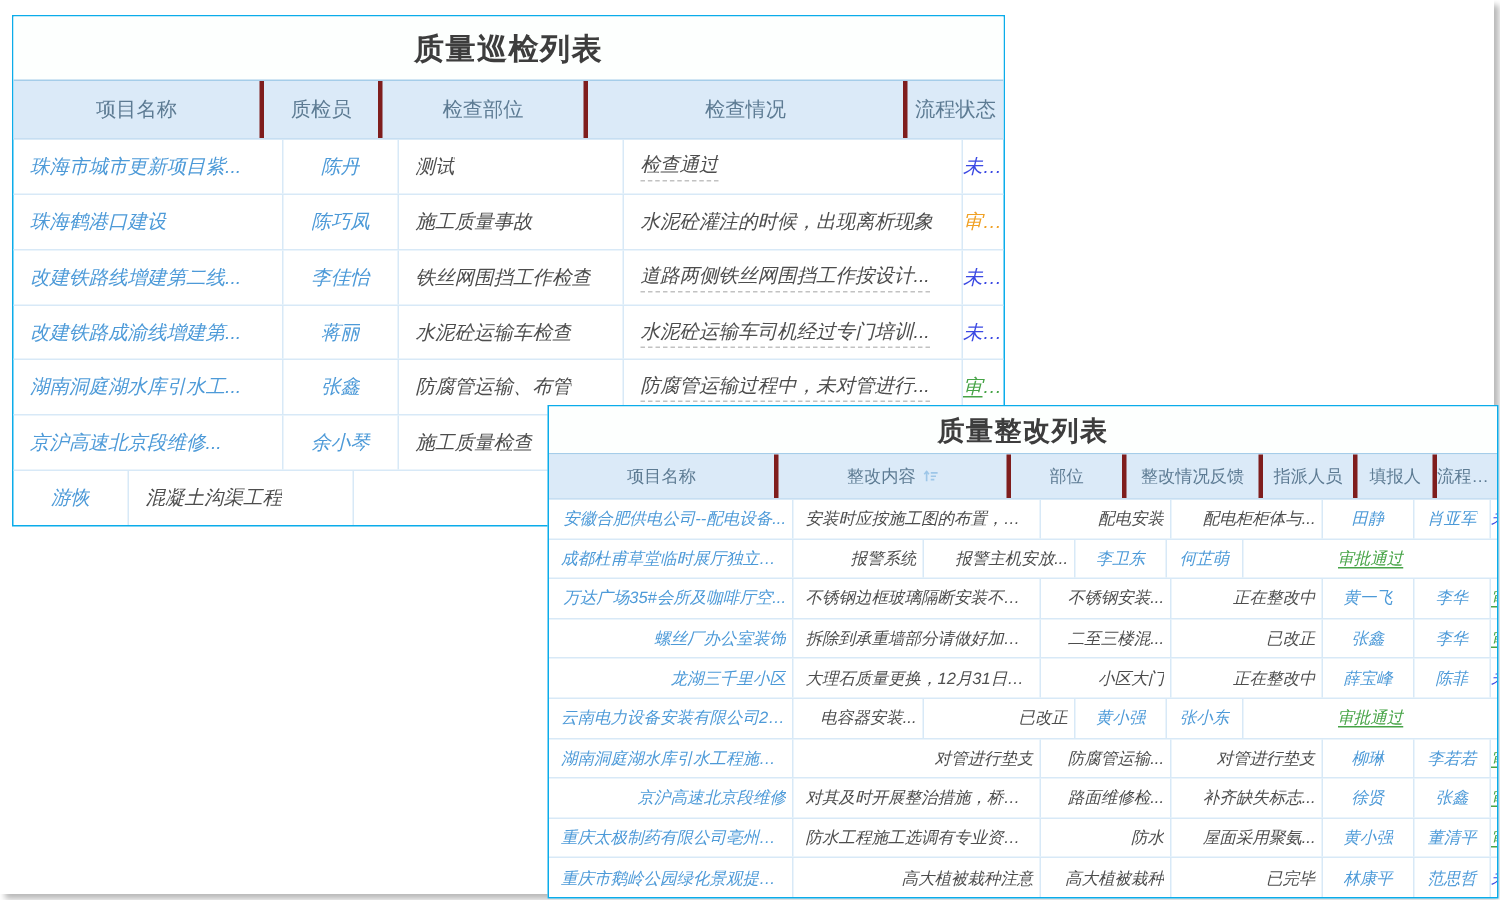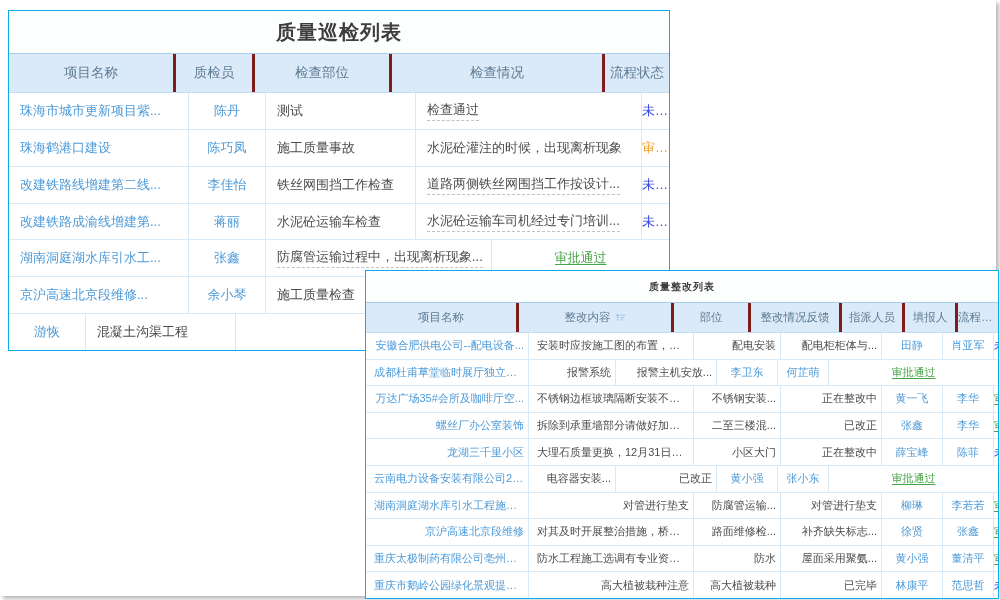--- a/index.html
+++ b/index.html
@@ -12,27 +12,27 @@
   .page{position:absolute;left:0;top:0;width:996px;height:596px;background:#fff;
         box-shadow:3px 3px 4px rgba(0,0,0,.28);}
   .tbl{position:absolute;background:#fff;border:1px solid var(--accent,#0bacea);
        display:flex;flex-direction:column;}
   .tbl1{left:8px;top:10px;width:660px;height:339px;font-size:13px;}
   .tbl2{left:365px;top:270px;width:632px;height:327px;font-size:11px;}
   .ttl{flex:0 0 auto;display:flex;align-items:center;justify-content:center;
        font-weight:bold;color:var(--title_text,#3d3d3d);background:#fdfffe;
        border-bottom:1px solid #a5cde9;letter-spacing:1px;}
   .tbl1 .ttl{height:42px;font-size:20px;}
-  .tbl2 .ttl{height:31px;font-size:10px;}
+  .tbl2 .ttl{height:31px;font-size:18px;}
   .hrow{flex:0 0 auto;display:flex;background:var(--header_bg,#dbeaf8);
         border-bottom:1px solid #c6def2;}
   .tbl1 .hrow{height:38px;font-size:13.5px;}
   .tbl2 .hrow{height:29px;font-size:11.5px;}
   .tbody{flex:1 1 auto;display:flex;flex-direction:column;}
-  .trow{flex:1;display:flex;border-bottom:1px solid var(--divider,#d8e9f7);min-height:0;}
+  .trow{flex:1;display:flex;border-bottom:1px solid var(--divider,#d8e9f7);min-height:0;font-style:italic;}
   .tbody .trow:last-child{border-bottom:none;}
   .cell{display:flex;align-items:center;justify-content:center;
         border-right:1px solid var(--divider,#d8e9f7);
         overflow:hidden;white-space:nowrap;min-width:0;}
   .hrow .cell{border-right:3px solid #7f1d1d;}
   .hrow .cell span{color:var(--header_text,#5d7b93);}
   .cell:last-child{border-right:none;}
   .cell > span{overflow:hidden;text-overflow:ellipsis;white-space:nowrap;max-width:100%;}
   .al{justify-content:flex-start;padding-left:11px;padding-right:4px;}
   .tbl2 .al{padding-left:8px;justify-content:flex-end;}
@@ -136,22 +136,25 @@
             <span class="st-unsubmitted">未提交</span>
           </div>
         </div>
         <div class="trow">
           <div class="cell t1c1 al">
             <span class="link">湖南洞庭湖水库引水工...</span>
           </div>
           <div class="cell t1c2">
             <span class="link">张鑫</span>
           </div>
+          <div class="cell t1c3 al">
+            <span>防腐管运输、布管</span>
+          </div>
           <div class="cell t1c4 al">
-            <span class="dashed">防腐管运输过程中，出现离析现象...</span>
+            <span class="dashed">防腐管运输过程中，未对管进行...</span>
           </div>
           <div class="cell t1c5">
             <span class="st-approved">审批通过</span>
           </div>
         </div>
         <div class="trow">
           <div class="cell t1c1 al">
             <span class="link">京沪高速北京段维修...</span>
           </div>
           <div class="cell t1c2">

